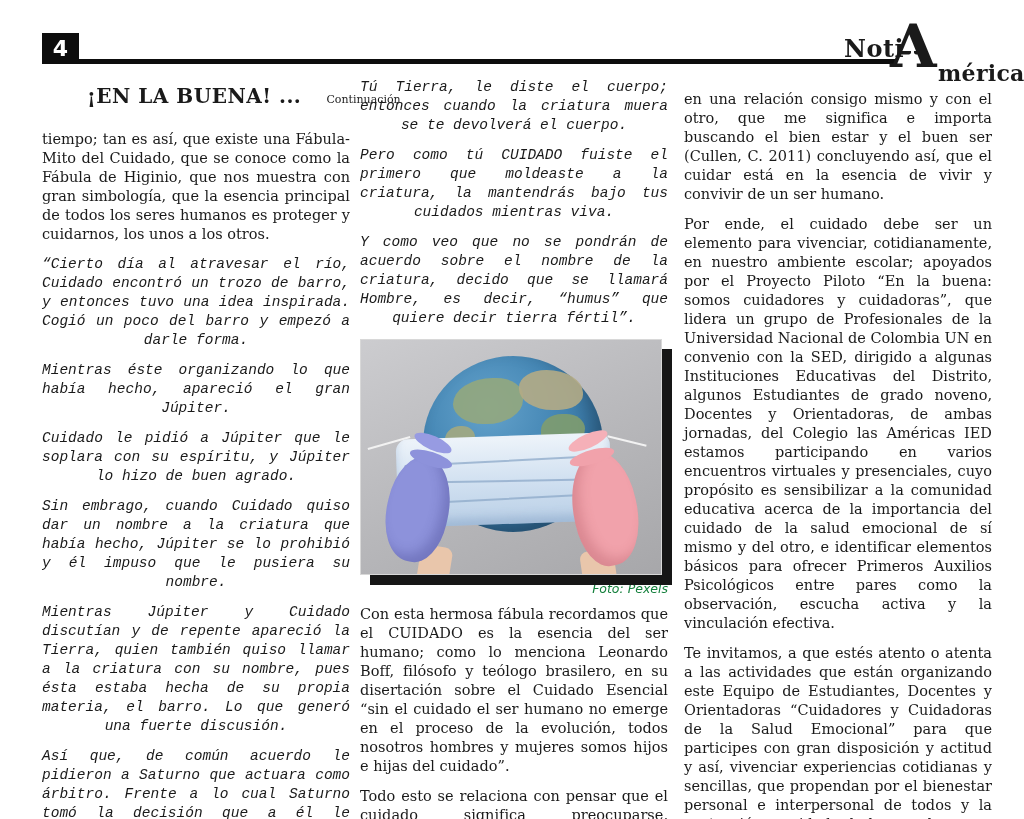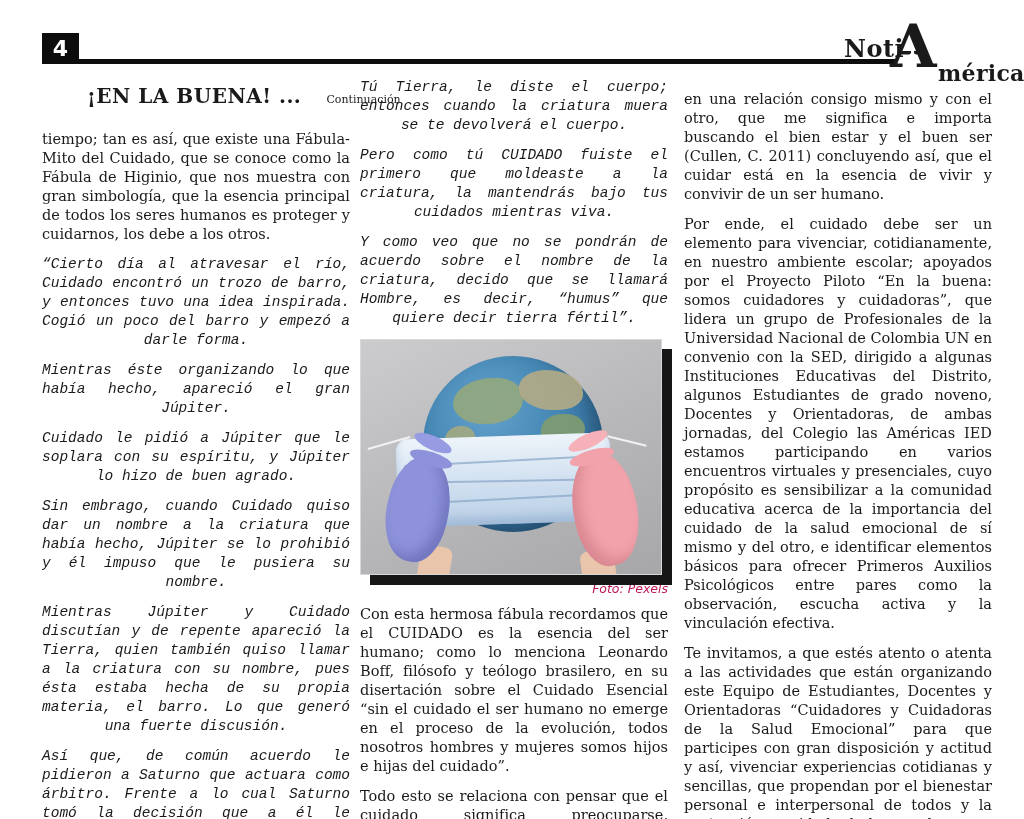--- a/index.html
+++ b/index.html
@@ -82,21 +82,21 @@
     border-radius:54% 46% 50% 42%;transform:rotate(-12deg);
     box-shadow:inset 8px -6px 12px rgba(150,60,70,.25);
   }
   .finger.fr1{left:206px;top:94px;width:42px;height:14px;background:#f5b0b8;transform:rotate(-24deg);}
   .finger.fr2{left:208px;top:110px;width:46px;height:14px;background:#f1a2ab;transform:rotate(-16deg);}
   .arm{position:absolute;background:#e9c6ab;}
   .arm-left{left:58px;top:206px;width:32px;height:34px;transform:rotate(9deg);border-radius:8px 8px 0 0;}
   .arm-right{left:220px;top:210px;width:34px;height:30px;transform:rotate(-8deg);border-radius:8px 8px 0 0;}
   .caption{
     text-align:right;font-family:"DejaVu Sans", sans-serif;font-style:italic;
-    font-size:12.5px;margin:0 0 7px 0;color:#be185d;
+    font-size:12.5px;margin:0 0 7px 0;color:#15803d;
   }
 </style>
 </head>
 <body>
 
 <div>
 
   <div class="pagenum-box">
     <span>4</span>
   </div>
@@ -107,21 +107,21 @@
     <span class="brand-a"><span>A</span><i></i></span>
     <span class="brand-mericas">méricas</span>
   </div>
 
   <div class="headline">
     <span class="title">¡EN LA BUENA! ...</span>
     <span class="cont">Continuación</span>
   </div>
 
   <div class="col col1">
-    <p class="body-p">tiempo; tan es así, que existe una Fábula-Mito del Cuidado, que se conoce como la Fábula de Higinio, que nos muestra con gran simbología, que la esencia principal de todos los seres humanos es proteger y cuidarnos, los debe a los otros.</p>
+    <p class="body-p">tiempo; tan es así, que existe una Fábula-Mito del Cuidado, que se conoce como la Fábula de Higinio, que nos muestra con gran simbología, que la esencia principal de todos los seres humanos es proteger y cuidarnos, los unos a los otros.</p>
     <p class="q">“Cierto día al atravesar el río, Cuidado encontró un trozo de barro, y entonces tuvo una idea inspirada. Cogió un poco del barro y empezó a darle forma.</p>
     <p class="q">Mientras éste organizando lo que había hecho, apareció el gran Júpiter.</p>
     <p class="q">Cuidado le pidió a Júpiter que le soplara con su espíritu, y Júpiter lo hizo de buen agrado.</p>
     <p class="q">Sin embrago, cuando Cuidado quiso dar un nombre a la criatura que había hecho, Júpiter se lo prohibió y él impuso que le pusiera su nombre.</p>
     <p class="q">Mientras Júpiter y Cuidado discutían y de repente apareció la Tierra, quien también quiso llamar a la criatura con su nombre, pues ésta estaba hecha de su propia materia, el barro. Lo que generó una fuerte discusión.</p>
     <p class="q">Así que, de común acuerdo le pidieron a Saturno que actuara como árbitro. Frente a lo cual Saturno tomó la decisión que a él le pareció más justa:</p>
   </div>
 
   <div class="col col2">
     <p class="q">Tú Tierra, le diste el cuerpo; entonces cuando la criatura muera se te devolverá el cuerpo.</p>

